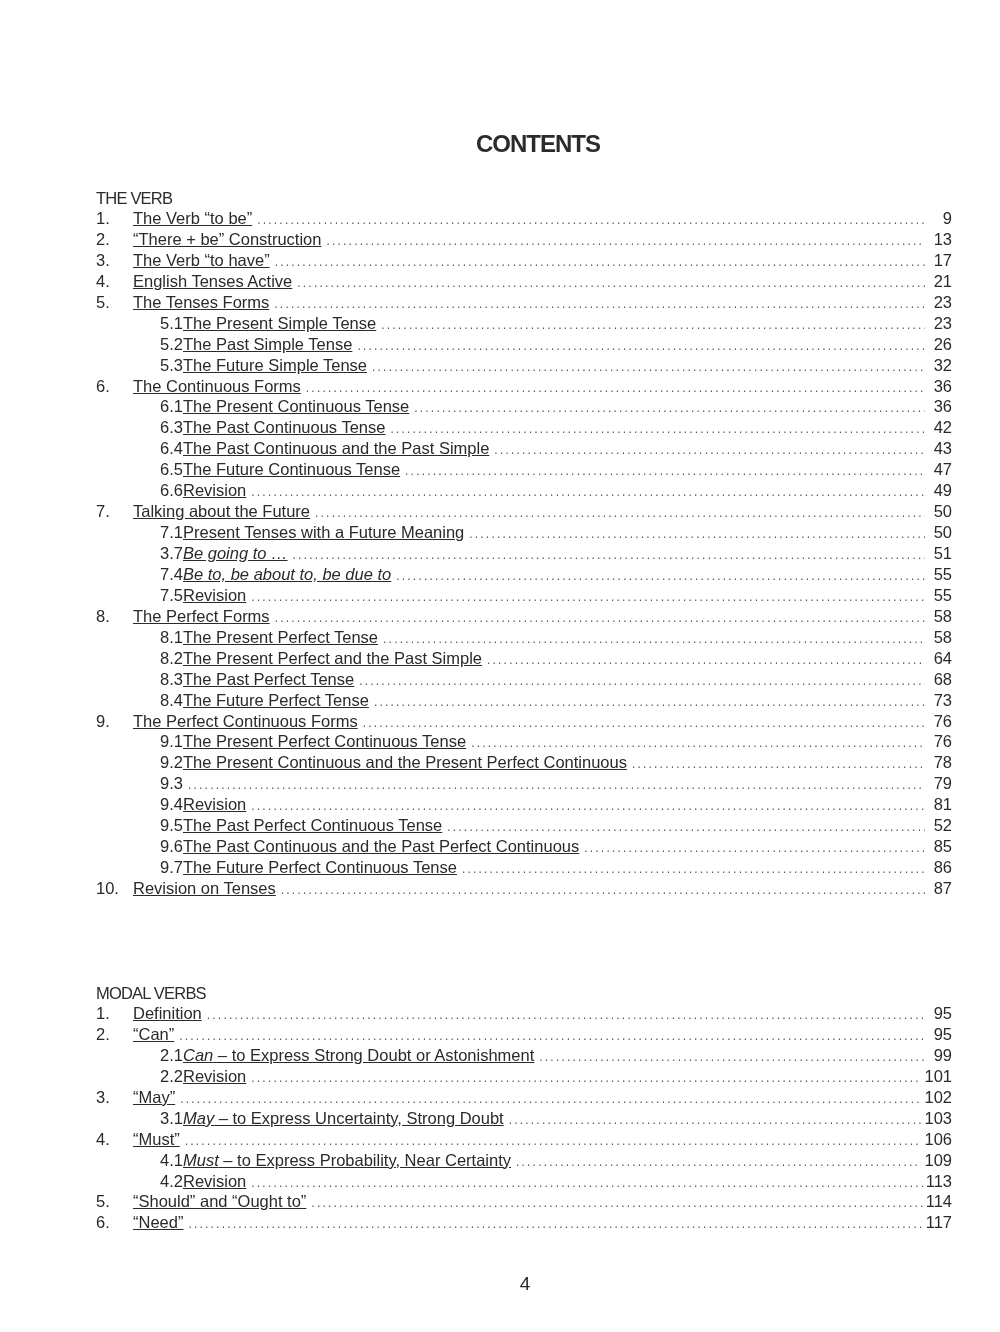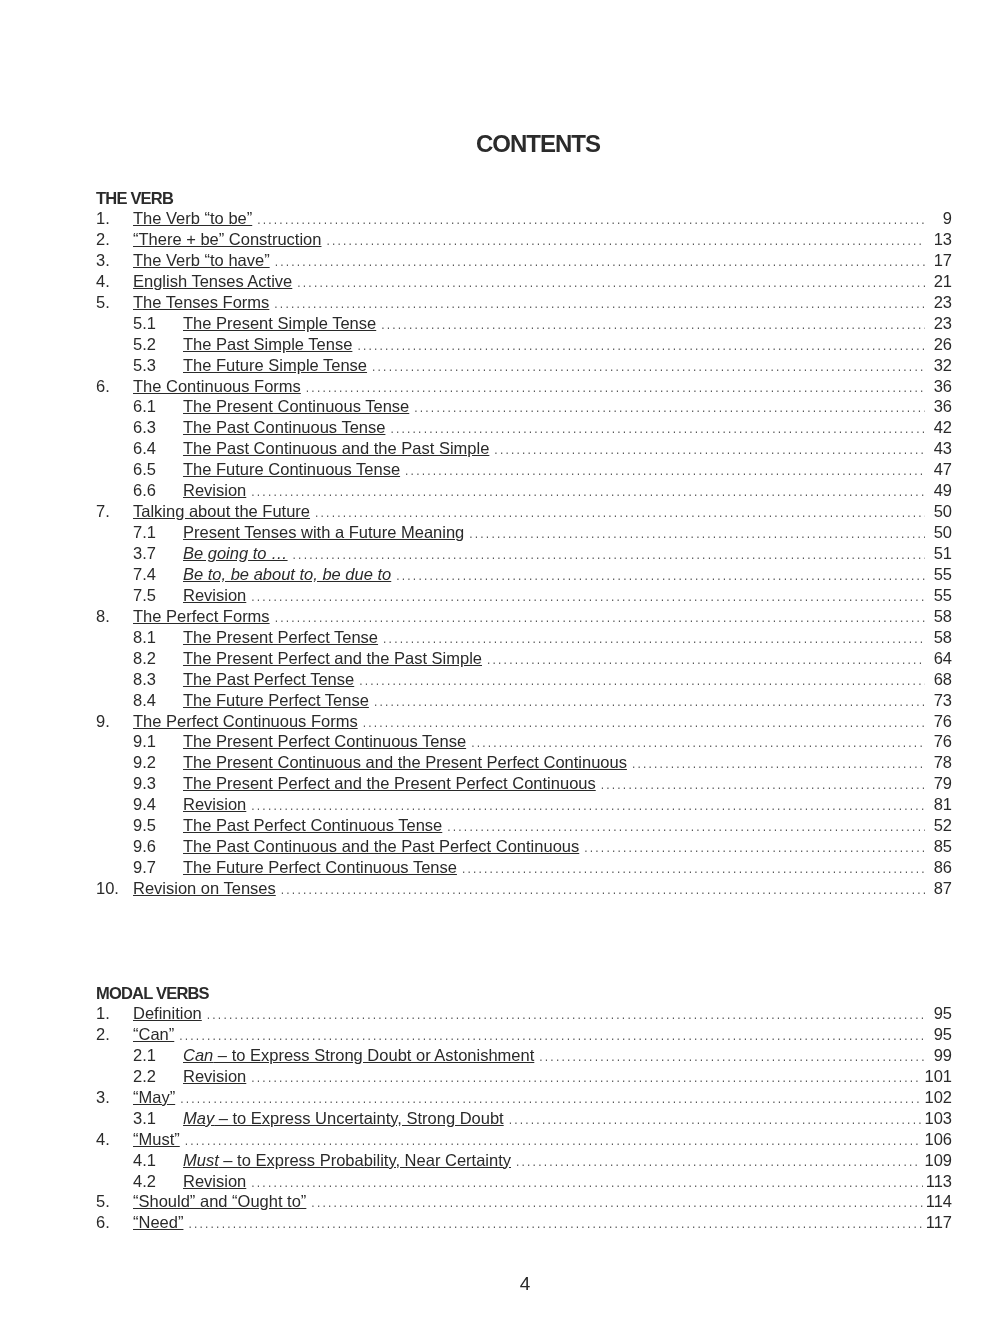--- a/index.html
+++ b/index.html
@@ -7,30 +7,30 @@
     width: 1000px; height: 1332px; background: #ffffff; position: relative;
     font-family: "Liberation Sans", "DejaVu Sans", sans-serif; color: #2a2a2a;
     overflow: hidden;
   }
   .title {
     position: absolute; top: 130px; left: 0; width: 1076px; text-align: center;
     font-size: 24px; font-weight: bold; letter-spacing: -1px; color: #2b2b2b;
   }
   .section { position: absolute; left: 96px; width: 856px; }
   .section-heading {
-    font-size: 16.5px; font-weight: bold; letter-spacing: -0.8px; height: 20px; line-height: 20px;
+    font-size: 16.5px; font-weight: normal; letter-spacing: -0.8px; height: 20px; line-height: 20px;
     color: #2b2b2b;
   }
   .row {
     position: relative; height: 20.95px; line-height: 20.95px; font-size: 16.5px;
     white-space: nowrap; display: flex; align-items: baseline;
   }
   .num { width: 37px; flex: none; }
   .row.sub .indent { width: 37px; flex: none; }
-  .row.sub .num { width: 50px; }
+  .row.sub .num { width: 50px; text-align: right; }
   .label { flex: none; text-decoration: underline; }
   .label i { font-style: italic; }
   .leader {
     flex: 1 1 auto; overflow: hidden; margin: 0 3px 0 5px; color: #555;
     letter-spacing: 2.2px; font-size: 12px;
   }
   .leader::before {
     content: "................................................................................................................................................................................................................";
   }
   .page { flex: none; min-width: 24px; text-align: right; }
@@ -222,21 +222,20 @@
       <div class="row sub">
         <span class="indent"></span>
         <span class="num">9.2</span>
         <span class="label">The Present Continuous and the Present Perfect Continuous</span>
         <span class="leader"></span>
         <span class="page">78</span>
       </div>
       <div class="row sub">
         <span class="indent"></span>
         <span class="num">9.3</span>
-        <span class="label">The Present Perfect and the Present Perfect Continuous</span>
         <span class="leader"></span>
         <span class="page">79</span>
       </div>
       <div class="row sub">
         <span class="indent"></span>
         <span class="num">9.4</span>
         <span class="label">Revision</span>
         <span class="leader"></span>
         <span class="page">81</span>
       </div>

